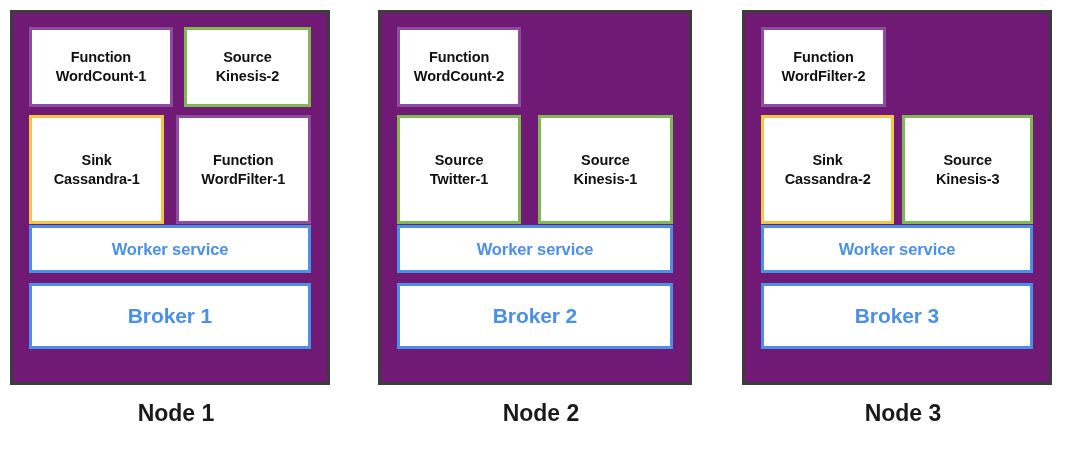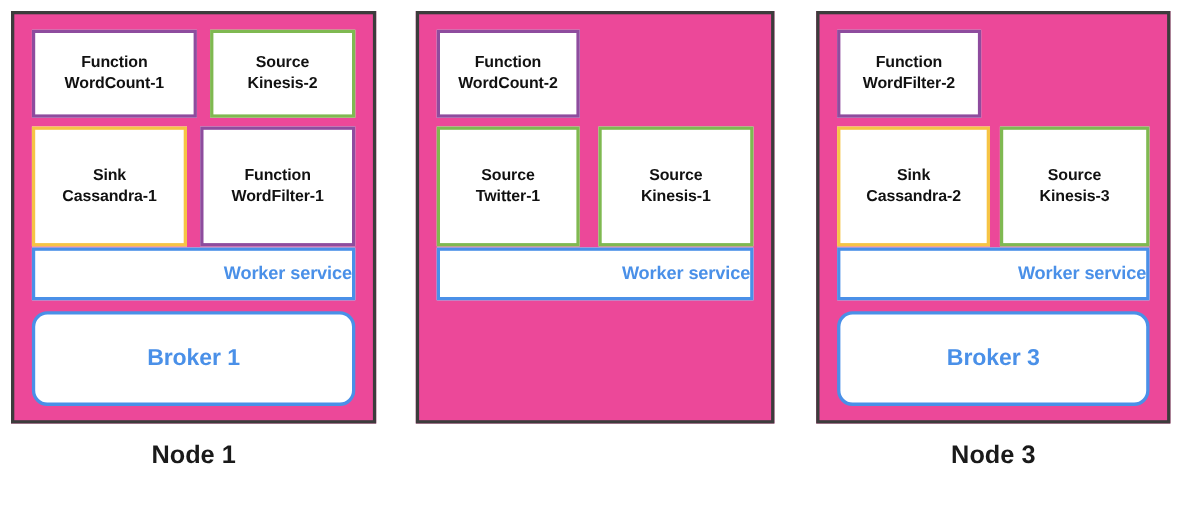--- a/index.html
+++ b/index.html
@@ -29,25 +29,25 @@
     height: 463px;
   }
   .node-col.n0 { left: 10px;  width: 332px; }
   .node-col.n1 { left: 378px; width: 326px; }
   .node-col.n2 { left: 742px; width: 322px; }
 
   .node-frame {
     position: absolute;
     top: 10px;
     left: 0;
-    right: 0;
+    right: 12px;
     height: 375px;
     box-sizing: border-box;
     border: 3px solid #3c3c3c;
-    background: #ec4899;
+    background: #701a75;
   }
 
   .node-inner {
     position: absolute;
     top: 14px;
     left: 16px;
     right: 16px;
     bottom: 12px;
   }
 
@@ -106,27 +106,25 @@
     align-items: center;
     justify-content: center;
     color: #4a90e8;
     font-weight: bold;
     letter-spacing: -0.1px;
   }
   .bar-worker {
     top: 198px;
     height: 48px;
     font-size: 16.5px;
-    justify-content: flex-end;
   }
   .bar-broker {
     top: 256px;
-    height: 86px;
+    height: 66px;
     font-size: 21px;
-    border-radius: 14px;
   }
 
   
   .node-caption {
     position: absolute;
     top: 400px;
     left: 0;
     right: 0;
     text-align: center;
     font-size: 23px;
@@ -199,23 +197,27 @@
           <div class="comp-box c-source" style="width:49%;">
             <span class="lbl">Source
 Kinesis-1</span>
           </div>
         </div>
 
         <div class="bar bar-worker">
           <span>Worker service</span>
         </div>
 
+        <div class="bar bar-broker">
+          <span>Broker 2</span>
+        </div>
 
       </div>
     </div>
+    <div class="node-caption">Node 2</div>
   </div>
 
   <div class="node-col n2">
     <div class="node-frame">
       <div class="node-inner">
 
         <div class="comp-row row-a">
           <div class="comp-box c-function" style="width:46%;margin-right:4%;">
             <span class="lbl">Function
 WordFilter-2</span>

